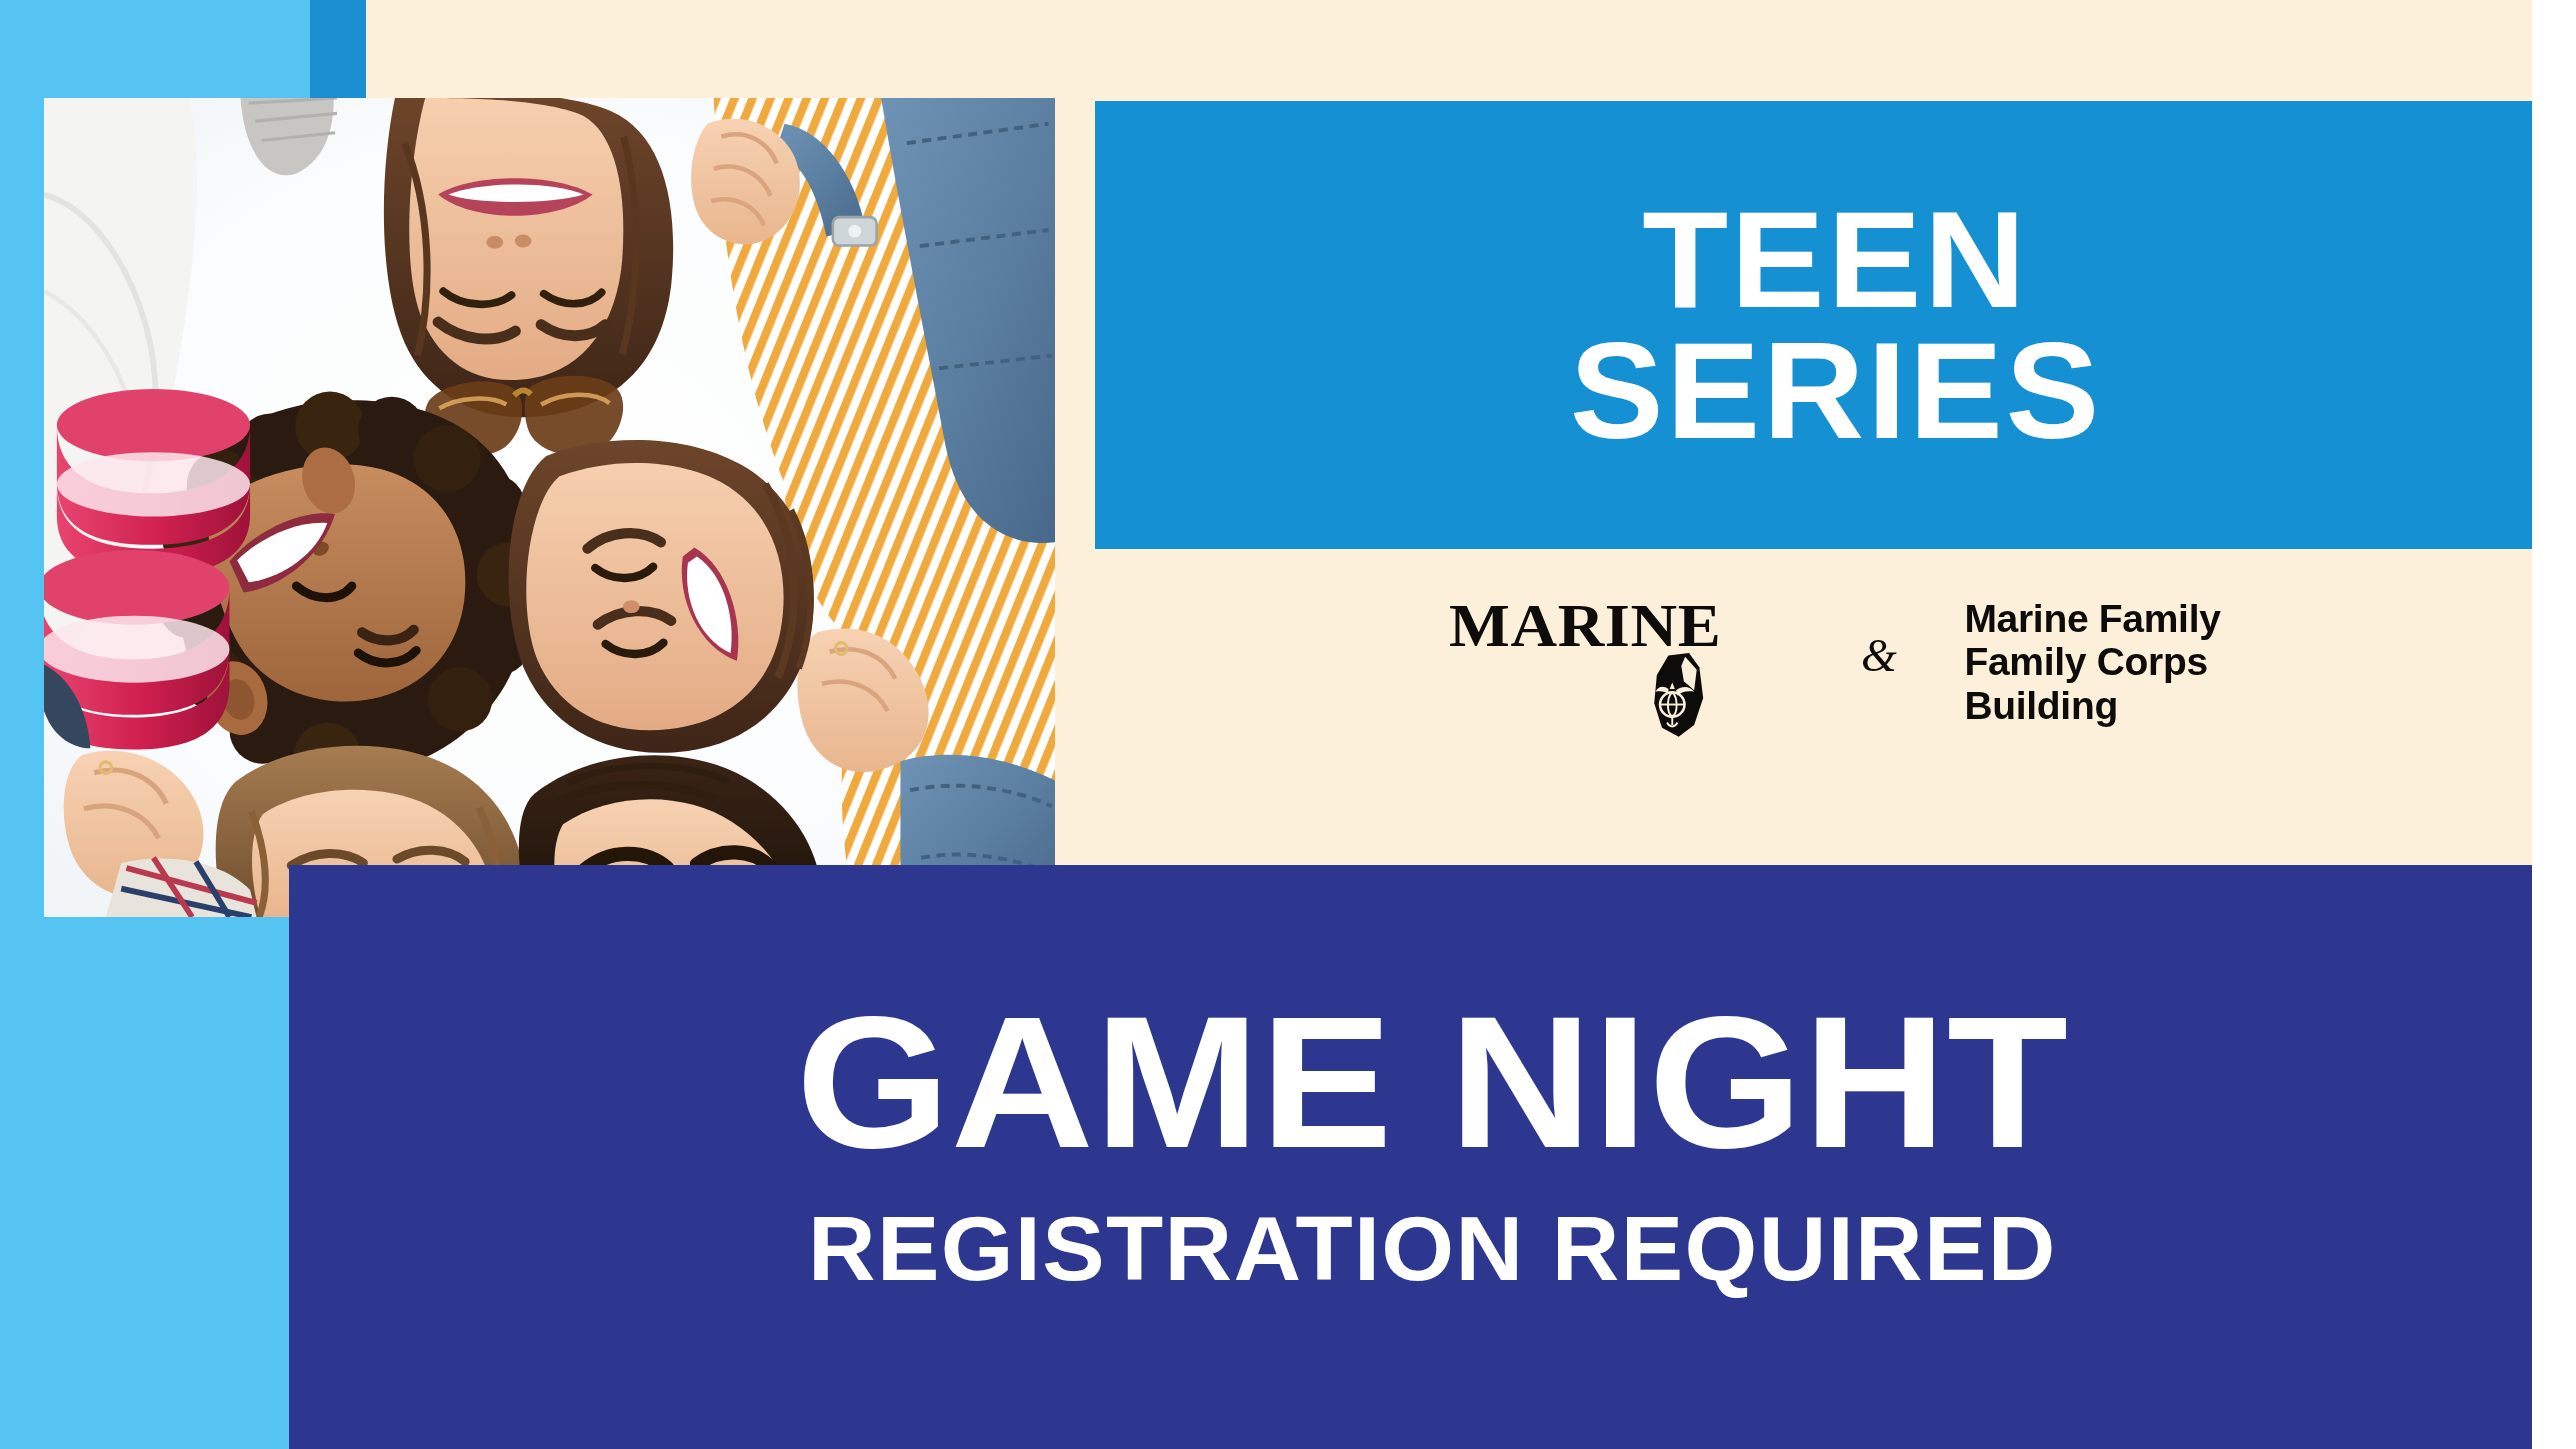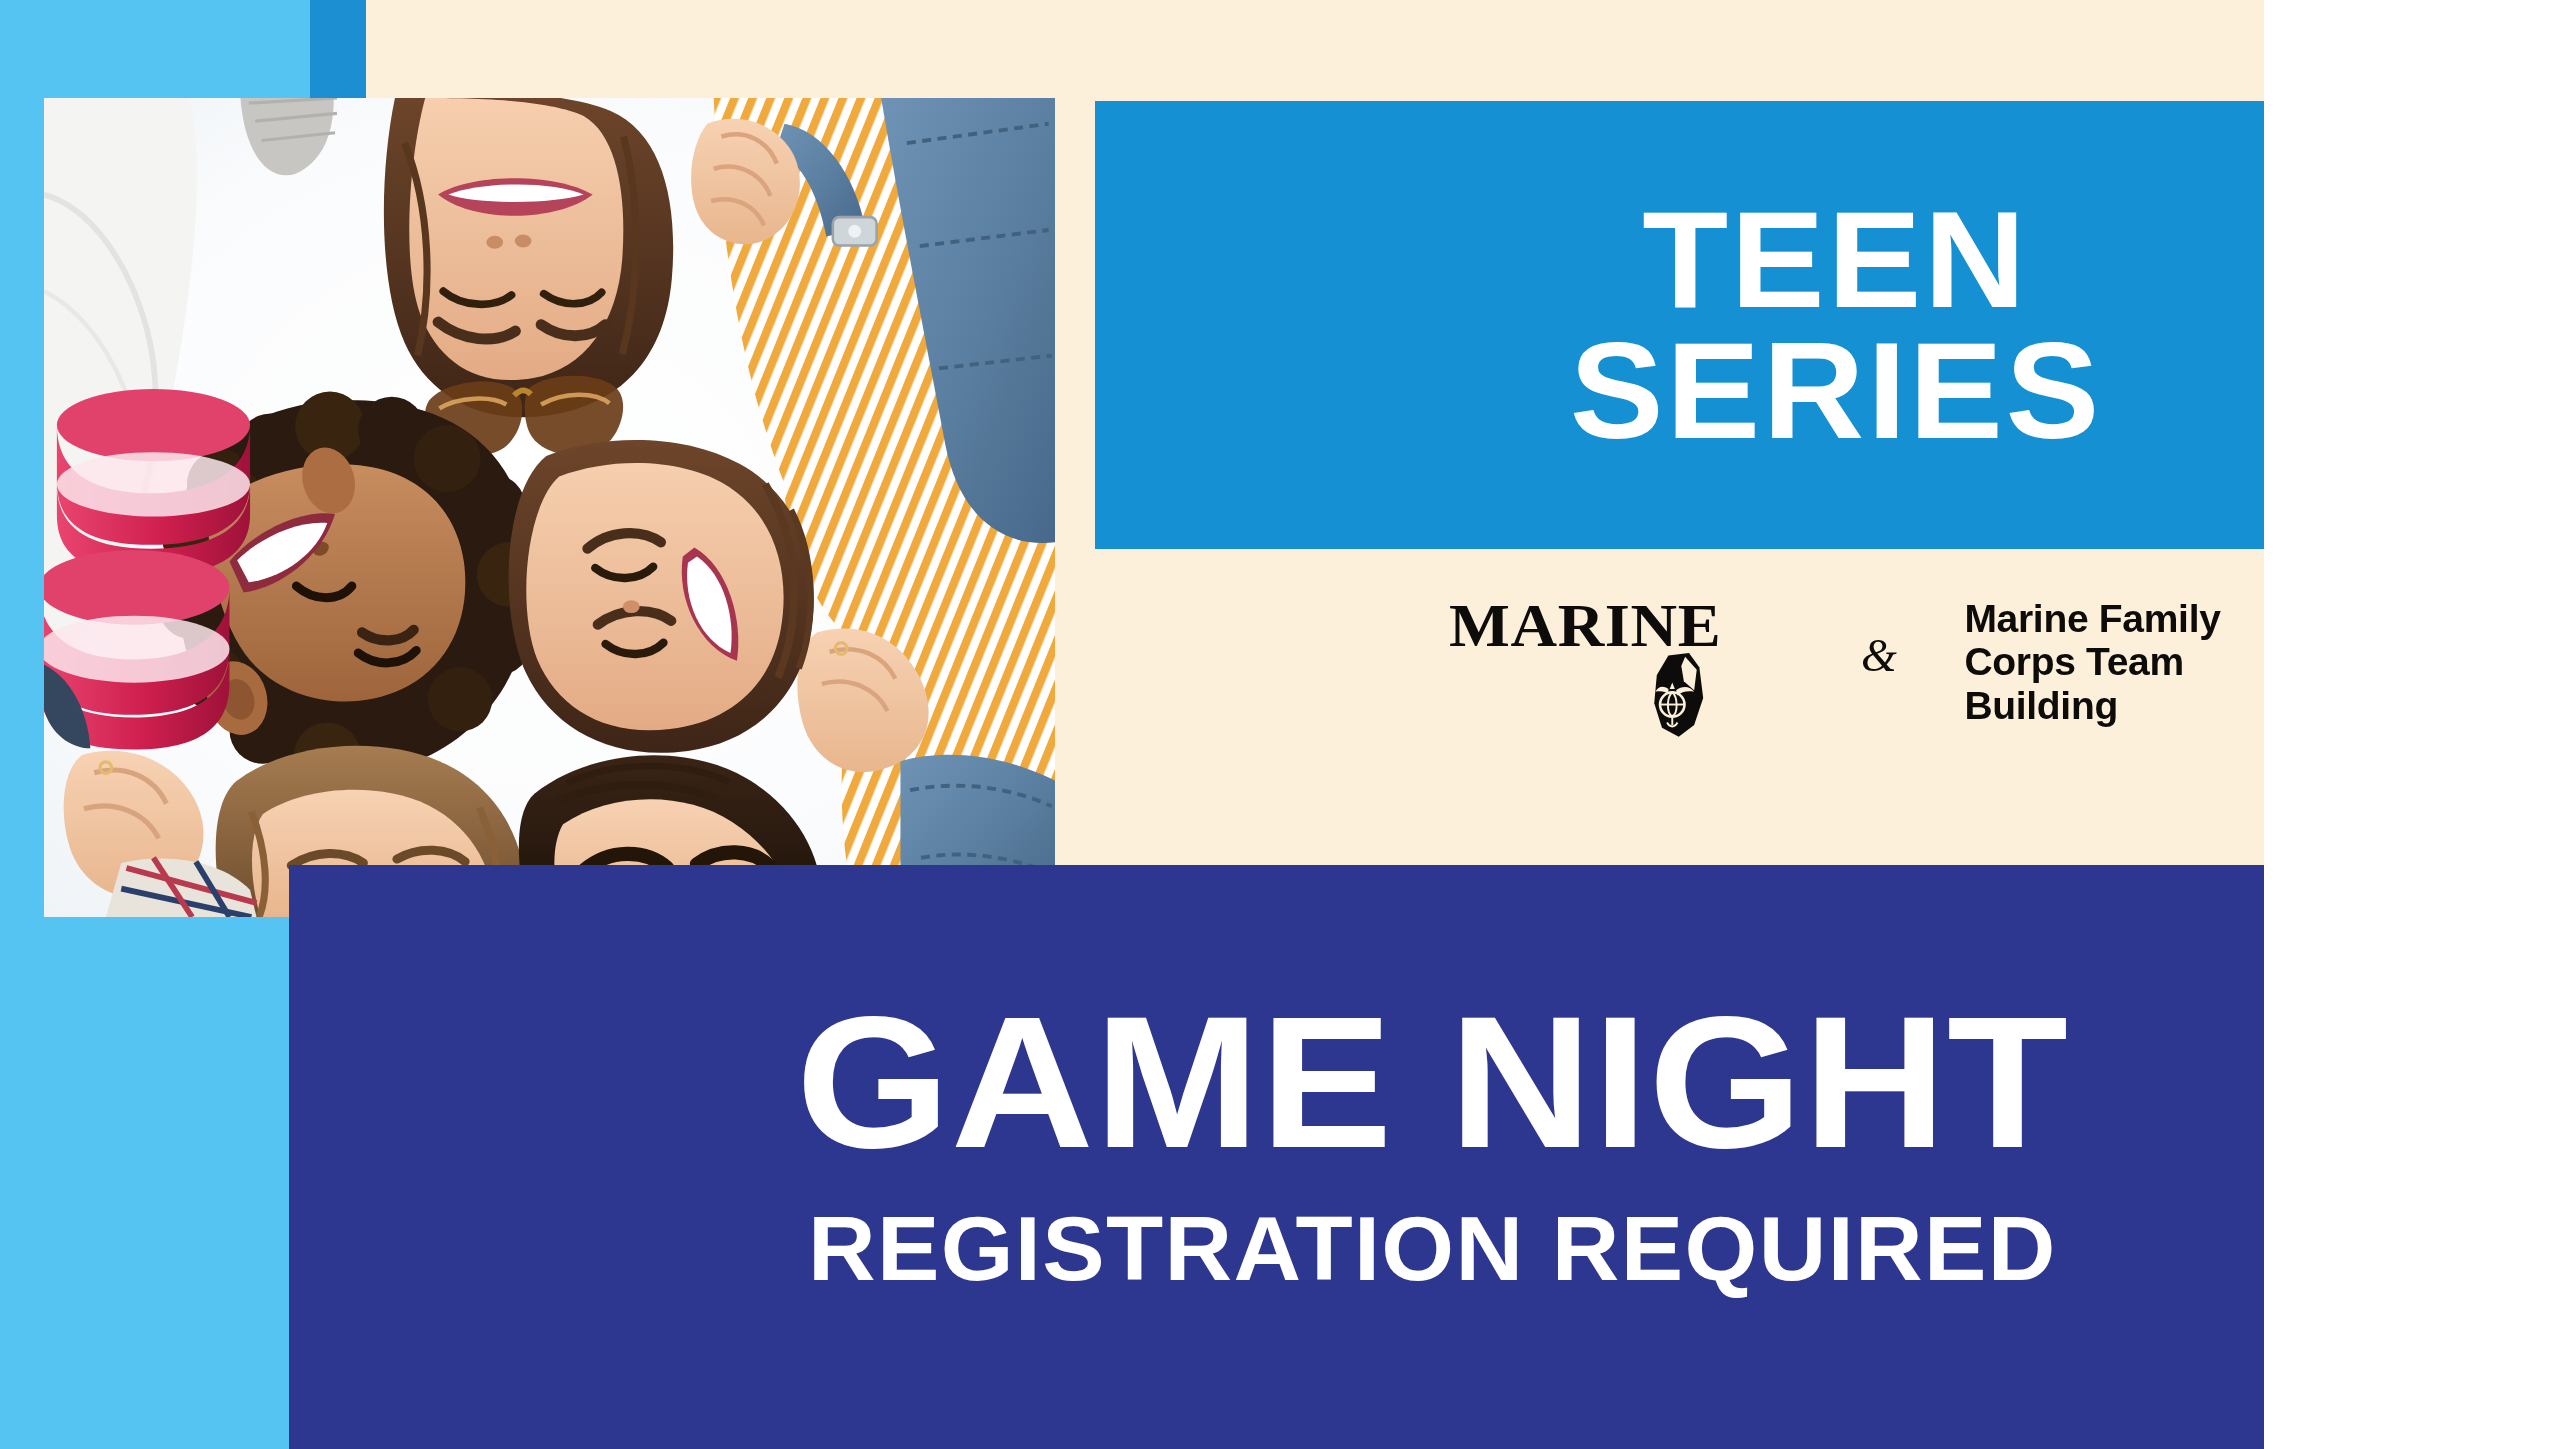--- a/index.html
+++ b/index.html
@@ -3,21 +3,21 @@
 <meta charset="utf-8">
 <style>
   html, body {
     margin: 0;
     padding: 0;
     background: #ffffff;
   }
 
   #poster {
     position: relative;
-    width: 2264px;
+    width: 2532px;
     height: 1449px;
     overflow: hidden;
     font-family: "Liberation Sans", sans-serif;
     background: #FDF0DA;
   }
 
   
   .band-lightblue {
     position: absolute;
     left: 0; top: 0;
@@ -413,21 +413,21 @@
             <path d="M42,58 C52,50 64,52 70,60 C60,58 50,60 44,66 Z"></path>
             <path d="M30,56 C22,50 14,52 10,60 C18,58 26,60 30,64 Z"></path>
             <path d="M36,46 L40,56 L32,56 Z"></path>
             <path d="M36,96 L36,112 M28,108 C32,116 40,116 44,108" stroke="#FDF0DA" stroke-width="3" fill="none"></path>
           </g>
         </svg>
       </div>
     </div>
     <div class="logo-tagline">
       <div>Marine Family</div>
-      <div>Corps Team</div>
+      <div>Family Corps</div>
       <div>Building</div>
     </div>
   </div>
 
   <div class="navy-banner">
     <div class="game-night">GAME NIGHT</div>
     <div class="reg-required">REGISTRATION REQUIRED</div>
   </div>
 
 </div>

